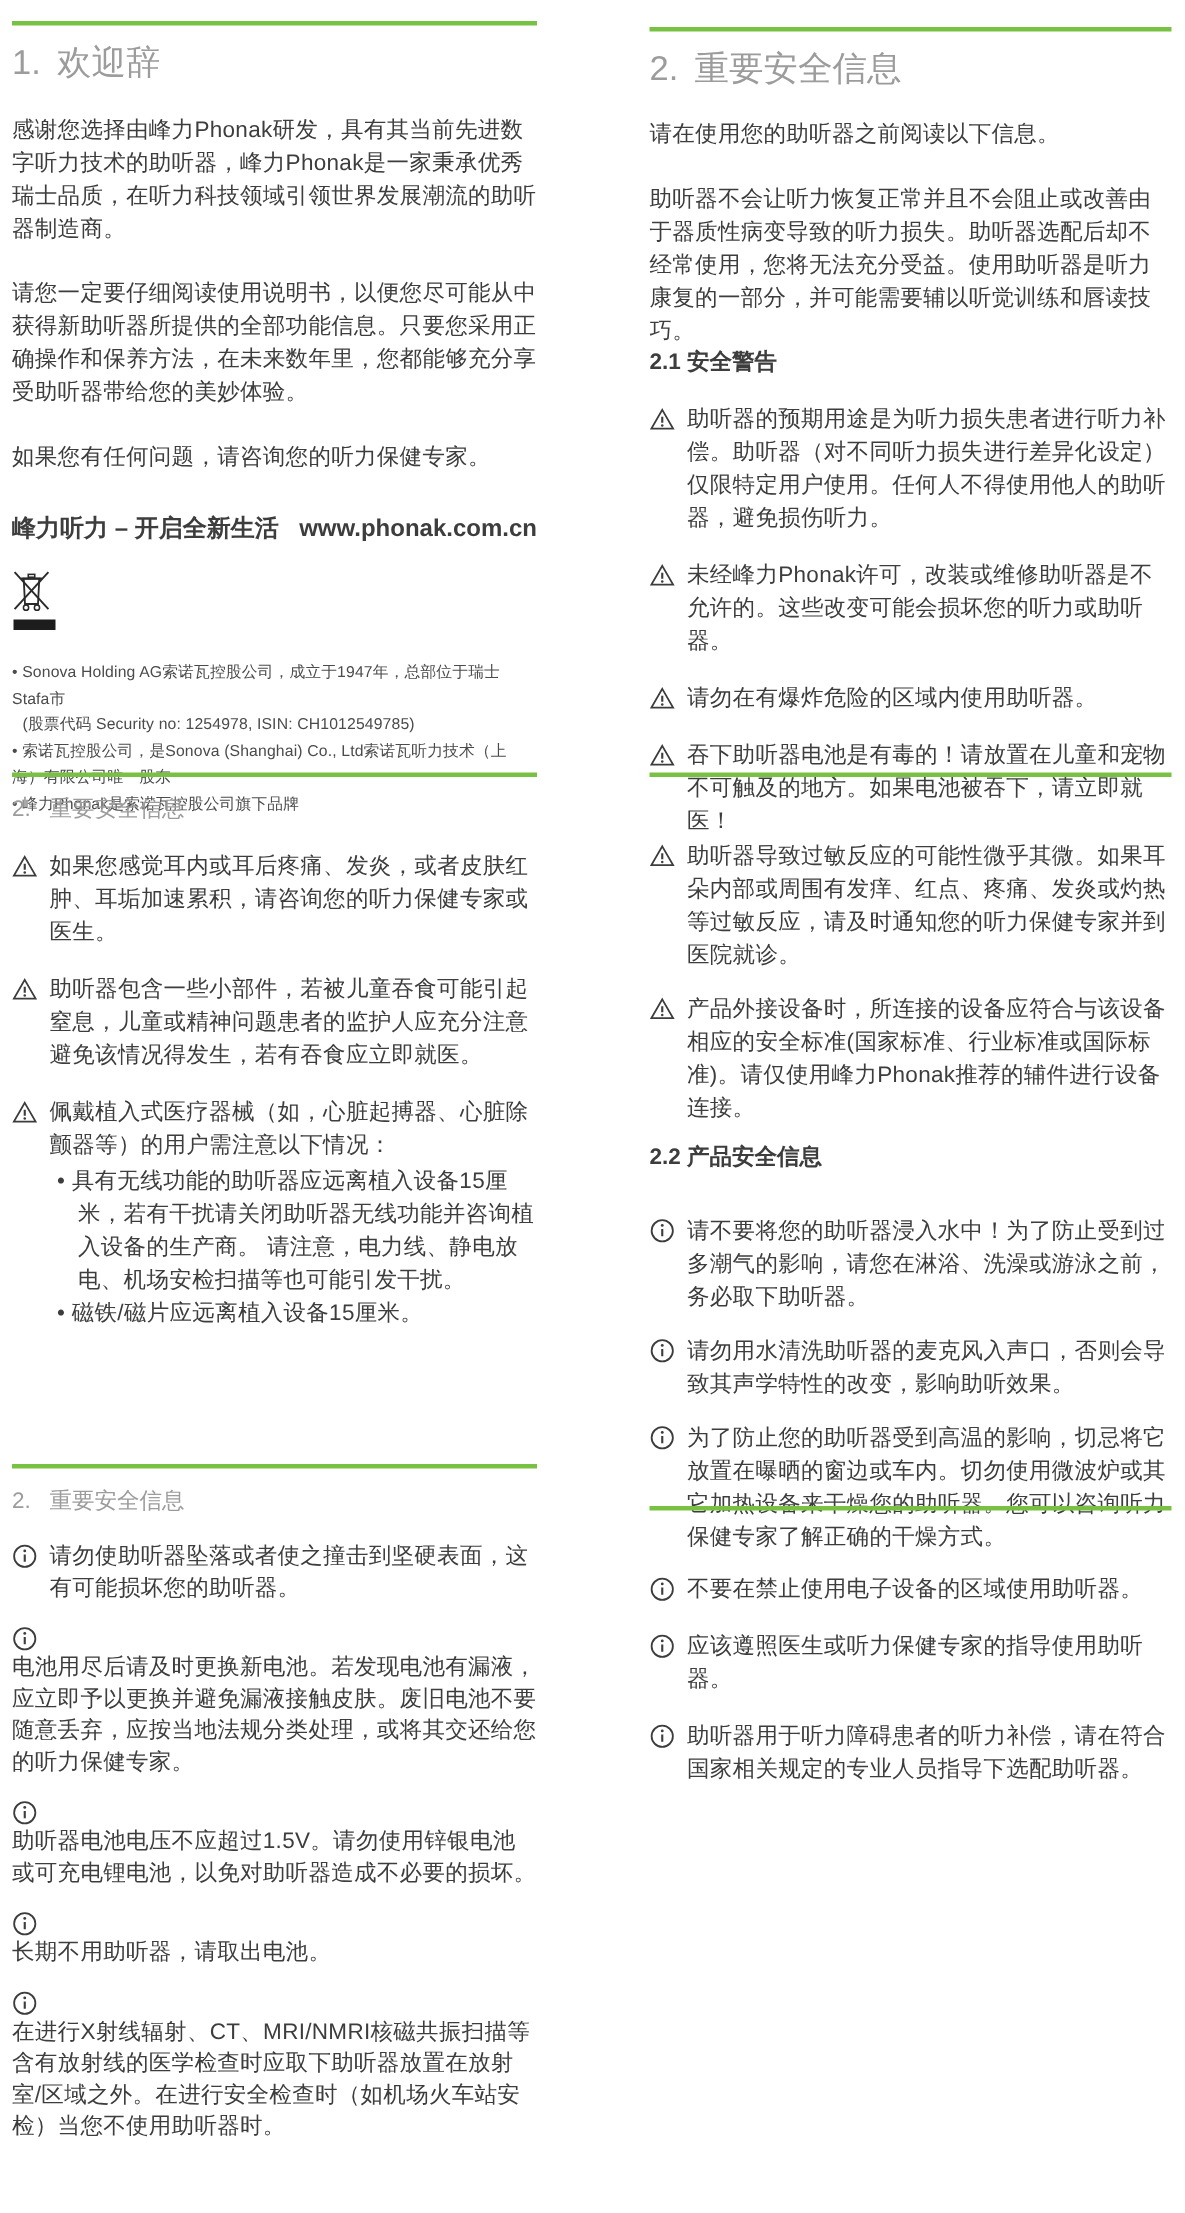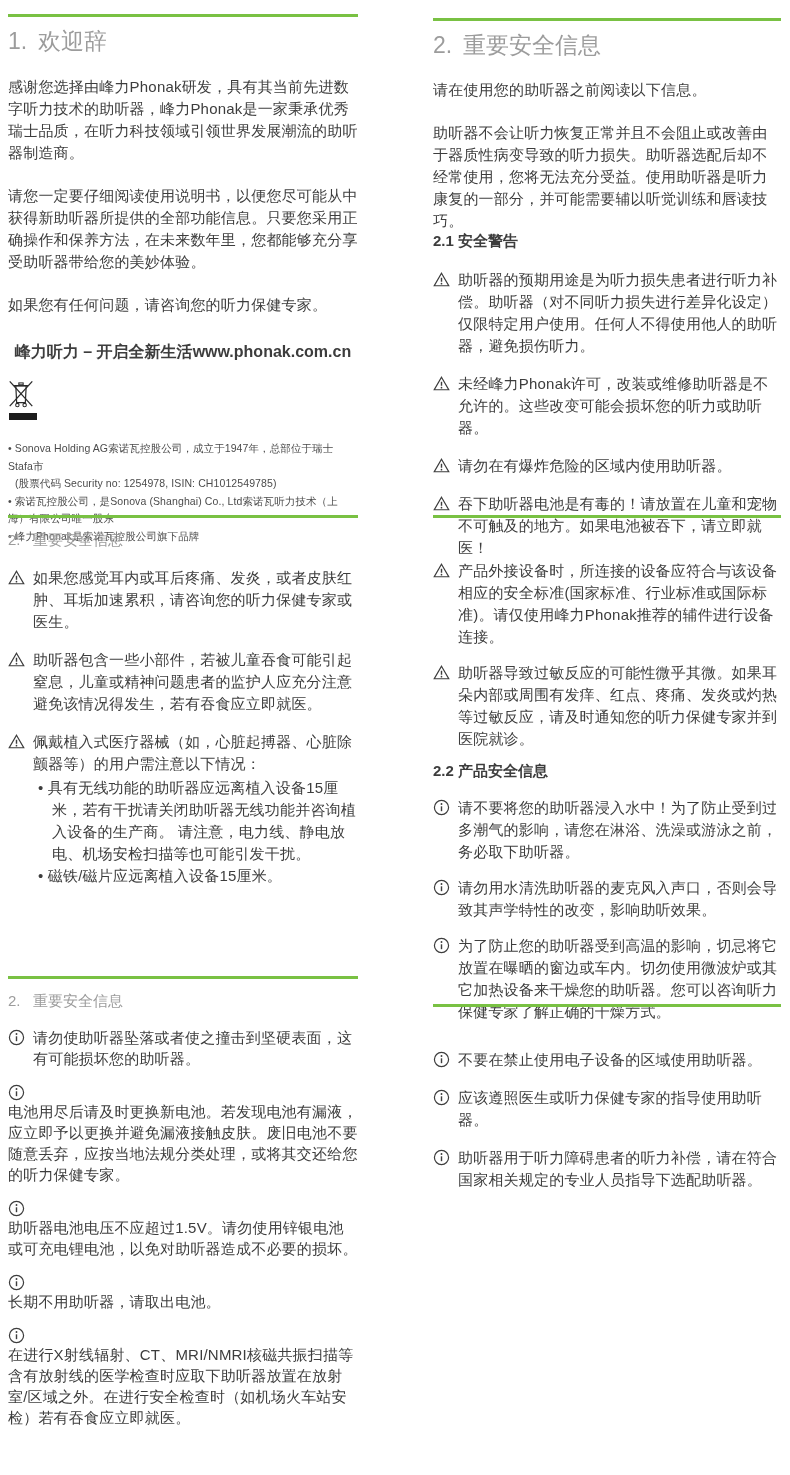--- a/index.html
+++ b/index.html
@@ -23,21 +23,21 @@
   .item{display:flex;font-size:15px;line-height:22px;letter-spacing:.2px;}
   .item + .item{margin-top:16px;}
   .rm .item + .item{margin-top:14px;}
   .tight .item{line-height:21px;}
   .tight .item + .item{margin-top:13px;flex-direction:column;}
   .ic{flex:none;width:17px;margin-right:8px;padding-top:2px;}
   .ic svg{display:block;width:17px;height:17px;}
   .txt{flex:1;}
   .subs{margin-top:2px;padding-left:5px;}
   .sub-item{padding-left:14px;text-indent:-14px;}
-  .tagline{display:flex;justify-content:center;align-items:baseline;
+  .tagline{display:flex;justify-content:space-between;align-items:baseline;
     font-size:16px;font-weight:bold;margin-top:26px;color:#3d3d3d;}
   .weee{margin-top:16px;}
   .weee svg{display:block;}
   .weee-bar{width:28px;height:7px;background:#1d1d1d;margin-top:4px;margin-left:1px;}
   .footnotes{margin-top:20px;font-size:10.5px;line-height:17.5px;color:#4b4b4b;letter-spacing:.1px;}
   .footnotes .pad{padding-left:7px;}
   .spacer-mid{height:42px;}
   .hidden-defs{position:absolute;width:0;height:0;overflow:hidden;}
 </style>
 </head>
@@ -182,33 +182,33 @@
 <div class="section rm" style="left:433px;top:515px;width:348px;">
   <div class="rule"></div>
   <div class="spacer-mid"></div>
   <div class="items" style="margin-top:0;">
     <div class="item">
       <span class="ic">
           <svg viewBox="0 0 24 22">
             <use href="#sym-warn"></use>
           </svg>
         </span>
+      <span class="txt">助听器导致过敏反应的可能性微乎其微。如果耳朵内部或周围有发痒、红点、疼痛、发炎或灼热等过敏反应，请及时通知您的听力保健专家并到医院就诊。</span>
+    </div>
+    <div class="item">
+      <span class="ic">
+          <svg viewBox="0 0 24 22">
+            <use href="#sym-warn"></use>
+          </svg>
+        </span>
       <span class="txt">产品外接设备时，所连接的设备应符合与该设备相应的安全标准(国家标准、行业标准或国际标准)。请仅使用峰力Phonak推荐的辅件进行设备连接。</span>
     </div>
-    <div class="item">
-      <span class="ic">
-          <svg viewBox="0 0 24 22">
-            <use href="#sym-warn"></use>
-          </svg>
-        </span>
-      <span class="txt">助听器导致过敏反应的可能性微乎其微。如果耳朵内部或周围有发痒、红点、疼痛、发炎或灼热等过敏反应，请及时通知您的听力保健专家并到医院就诊。</span>
-    </div>
   </div>
   <div class="subhead" style="margin-top:12px;">2.2 产品安全信息</div>
-  <div class="items" style="margin-top:16px;">
+  <div class="items" style="margin-top:29px;">
     <div class="item">
       <span class="ic">
           <svg viewBox="0 0 24 24">
             <use href="#sym-info"></use>
           </svg>
         </span>
       <span class="txt">请不要将您的助听器浸入水中！为了防止受到过多潮气的影响，请您在淋浴、洗澡或游泳之前，务必取下助听器。</span>
     </div>
     <div class="item">
       <span class="ic">
@@ -267,21 +267,21 @@
           </svg>
         </span>
       <span class="txt">长期不用助听器，请取出电池。</span>
     </div>
     <div class="item">
       <span class="ic">
           <svg viewBox="0 0 24 24">
             <use href="#sym-info"></use>
           </svg>
         </span>
-      <span class="txt">在进行X射线辐射、CT、MRI/NMRI核磁共振扫描等含有放射线的医学检查时应取下助听器放置在放射室/区域之外。在进行安全检查时（如机场火车站安检）若有吞食应立即就医。</span>
+      <span class="txt">在进行X射线辐射、CT、MRI/NMRI核磁共振扫描等含有放射线的医学检查时应取下助听器放置在放射室/区域之外。在进行安全检查时（如机场火车站安检）当您不使用助听器时。</span>
     </div>
   </div>
 </div>
 
 <div class="section" style="left:433px;top:1004px;width:348px;">
   <div class="rule"></div>
   <div class="spacer-mid"></div>
   <div class="items" style="margin-top:0;">
     <div class="item">
       <span class="ic">

